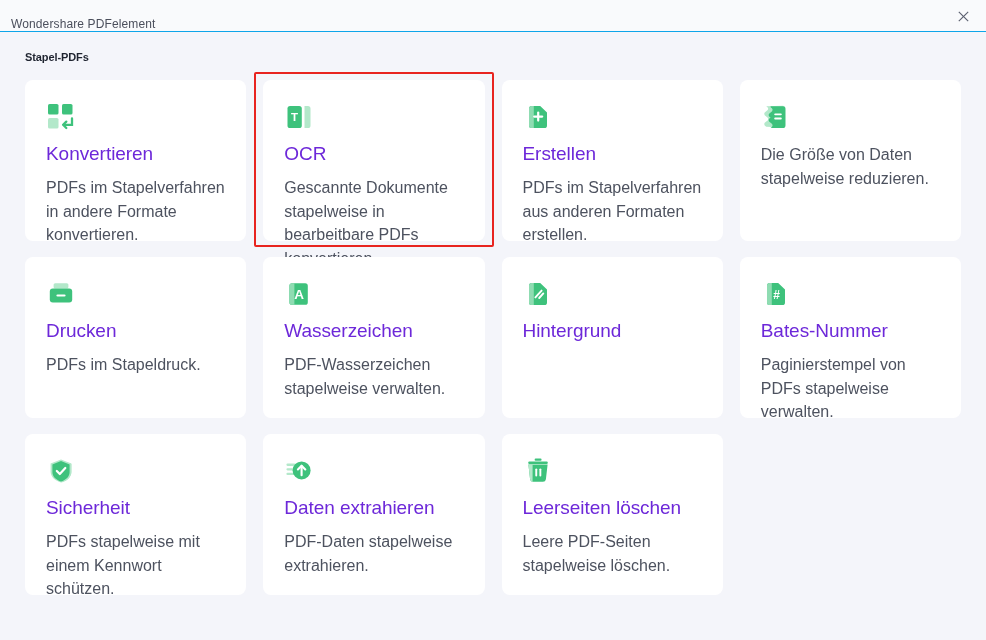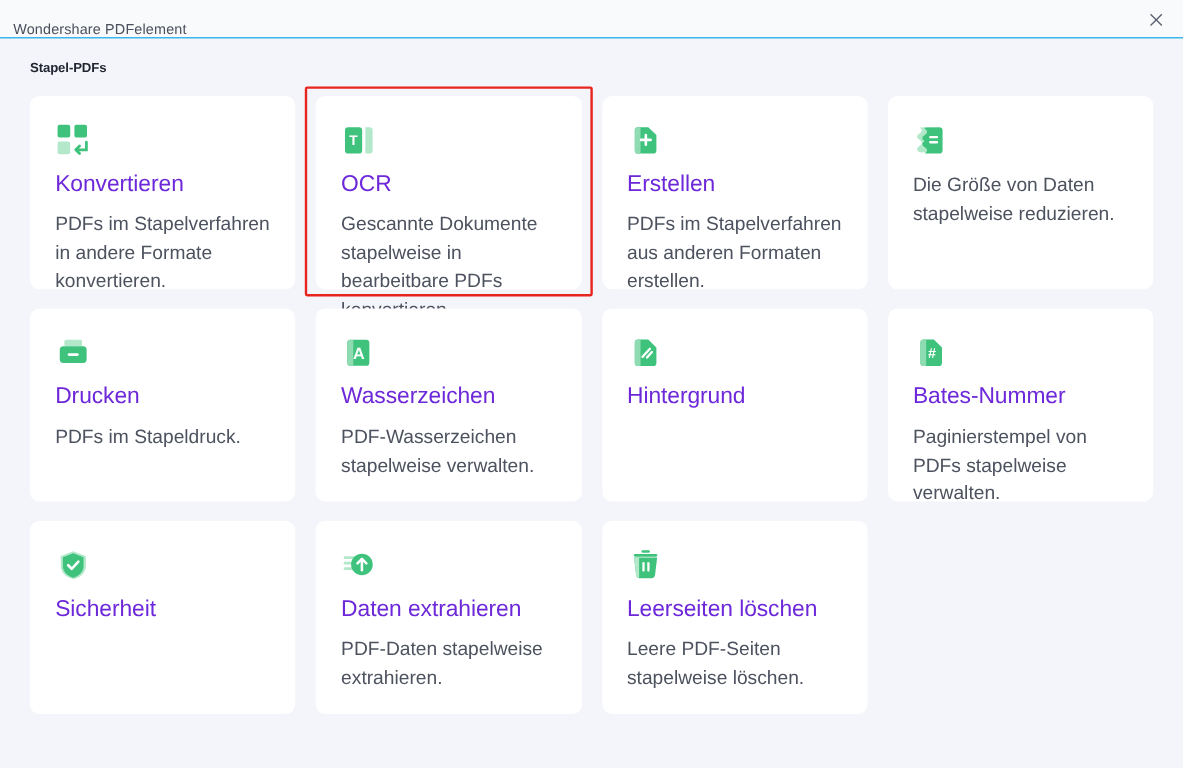--- a/index.html
+++ b/index.html
@@ -233,20 +233,21 @@
       <div class="card row3">
         <div class="card-icon">
           <svg width="30" height="30" viewBox="0 0 30 30">
             <path d="M15 3.4 L25.4 7.4 v8.2 c0 5.4 -4.6 9.4 -10.4 11 c-5.8 -1.6 -10.4 -5.6 -10.4 -11 v-8.2 z" fill="#b3e8ca"></path>
             <path d="M15.6 4.4 L25.4 8.1 v7.9 c0 5.2 -4.3 9 -9.8 10.5 v-22.1 z" fill="#b3e8ca"></path>
             <path d="M15 5.1 L23.6 8.4 v7.5 c0 4.6 -3.8 8.1 -8.6 9.5 c-4.8 -1.4 -8.6 -4.9 -8.6 -9.5 v-7.5 z" fill="#3ec27c"></path>
             <path d="M10.8 15 L13.8 18 L19.3 12" fill="none" stroke="#ffffff" stroke-width="2.2" stroke-linecap="round" stroke-linejoin="round"></path>
           </svg>
         </div>
         <div class="card-title">Sicherheit</div>
+        <div class="card-desc">PDFs stapelweise mit einem Kennwort schützen.</div>
       </div>
 
       <div class="card row3">
         <div class="card-icon">
           <svg width="30" height="30" viewBox="0 0 30 30">
             <rect x="2.4" y="7.6" width="9" height="2.3" rx="1.15" fill="#b3e8ca"></rect>
             <rect x="2.4" y="12.2" width="9" height="2.3" rx="1.15" fill="#b3e8ca"></rect>
             <rect x="2.4" y="16.8" width="9" height="2.3" rx="1.15" fill="#b3e8ca"></rect>
             <circle cx="17.6" cy="14.4" r="9" fill="#3ec27c"></circle>
             <line x1="17.6" y1="19.2" x2="17.6" y2="10" stroke="#ffffff" stroke-width="2.1" stroke-linecap="round"></line>

